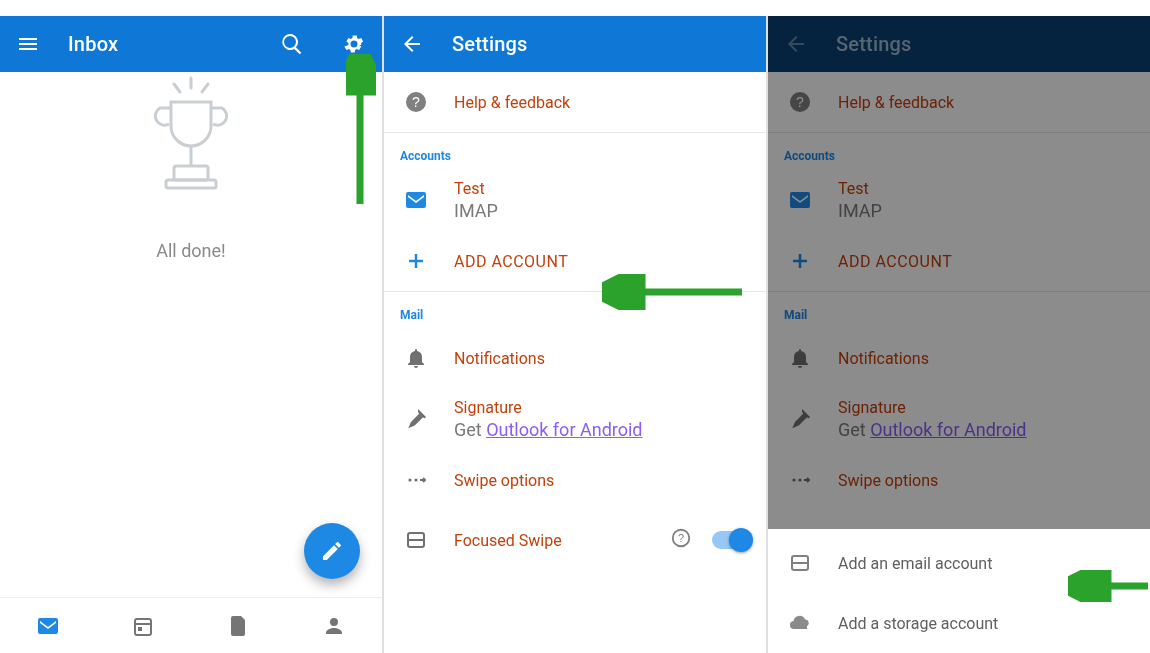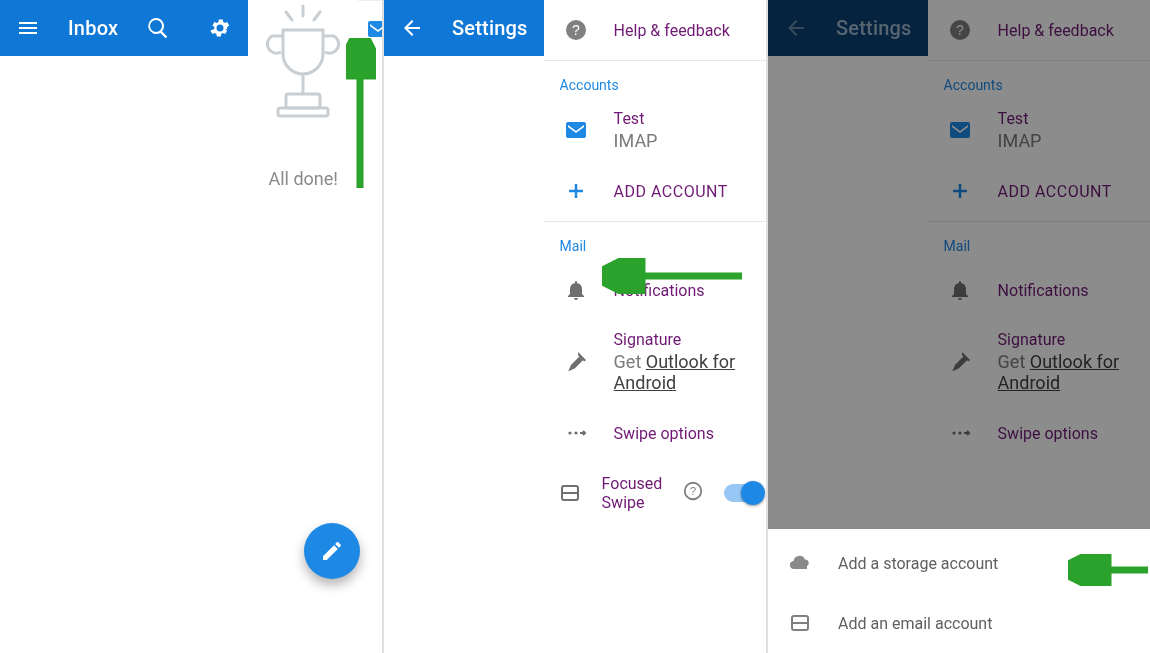--- a/index.html
+++ b/index.html
@@ -5,21 +5,21 @@
   * { box-sizing: border-box; margin: 0; padding: 0; }
   body {
     font-family: Roboto, -apple-system, "Segoe UI", Arial, sans-serif;
     background: #fff;
     width: 1150px;
     height: 653px;
     overflow: hidden;
     position: relative;
   }
   .panels { display: flex; width: 1150px; height: 653px; }
-  .panel { flex: 1; position: relative; border-right: 2px solid #e0e0e0; display: flex; flex-direction: row; overflow: hidden; }
+  .panel { flex: 1; position: relative; border-right: 2px solid #e0e0e0; display: flex; flex-direction: column; overflow: hidden; margin-top: 16px; }
   .panel:last-child { border-right: none; }
 
   
   .appbar {
     height: 56px;
     display: flex;
     align-items: center;
     padding: 0 16px;
     gap: 28px;
     color: #fff;
@@ -57,27 +57,27 @@
   .nav-item { color: #757575; display:flex; align-items:center; justify-content:center; width:40px; height:40px; }
   .nav-item.active { color: #1e88e5; }
   .nav-item svg { width: 24px; height: 24px; }
 
   
   .list { flex: 1; overflow: hidden; }
   .row { display:flex; align-items:center; min-height:60px; padding: 10px 16px 10px 14px; gap: 20px; }
   .row .lead { width: 36px; display:flex; align-items:center; justify-content:center; color:#808080; }
   .row .lead svg { width:24px; height:24px; }
   .row .body { flex:1; }
-  .row .body .l1 { font-size:16px; color:#701a75; }
+  .row .body .l1 { font-size:16px; color:#c2410c; }
   .row .body .l2 { font-size:18px; color:#7a7a7a; margin-top:2px; }
-  .row .body .l2 a { color:#404040; text-decoration: underline; text-align: right; }
+  .row .body .l2 a { color:#8b5cf6; text-decoration: underline; text-align: right; }
   .row .trailing { display:flex; align-items:center; gap:20px; }
   .divider { height:1px; background:#e7e7e7; margin: 0; }
 
-  .section { padding: 16px 16px 6px; color:#1e88e5; font-size:14px; font-weight:400; }
+  .section { padding: 16px 16px 6px; color:#1e88e5; font-size:12px; font-weight:700; }
 
   .accent-text { color:#1e88e5; font-weight:400; letter-spacing:.5px; font-size:15px; }
   .accent-lead { color:#1e88e5 !important; }
 
   
   .toggle { width:38px; height:18px; border-radius:12px; background:#97c7f5; position:relative; }
   .toggle .knob { position:absolute; right:-3px; top:-3px; width:24px; height:24px; border-radius:50%; background:#1e88e5; box-shadow:0 1px 3px rgba(0,0,0,.4); }
 
   
   .dimlayer { position:absolute; inset:0; background:rgba(0,0,0,.45); }
@@ -396,37 +396,37 @@
             <div class="l1">Swipe options</div>
           </div>
       </div>
     </div>
 
     <div class="dimlayer"></div>
 
     <div class="sheet">
       <div class="row">
         <span class="lead">
-          <svg viewBox="0 0 24 24" fill="#8a8a8a">
-              <path d="M19 18H6a4 4 0 01-.44-7.98A6 6 0 0117 8.5 3.5 3.5 0 0119 15v3z"></path>
-            </svg>
-        </span>
-        <div class="body">
-            <div class="l1">Add a storage account</div>
-          </div>
-      </div>
-      <div class="row">
-        <span class="lead">
           <svg viewBox="0 0 24 24" fill="none" stroke="#808080" stroke-width="2">
               <rect x="4" y="5" width="16" height="14" rx="2"></rect>
               <line x1="4" y1="12" x2="20" y2="12"></line>
             </svg>
         </span>
         <div class="body">
             <div class="l1">Add an email account</div>
+          </div>
+      </div>
+      <div class="row">
+        <span class="lead">
+          <svg viewBox="0 0 24 24" fill="#8a8a8a">
+              <path d="M19 18H6a4 4 0 01-.44-7.98A6 6 0 0117 8.5 3.5 3.5 0 0119 15v3z"></path>
+            </svg>
+        </span>
+        <div class="body">
+            <div class="l1">Add a storage account</div>
           </div>
       </div>
     </div>
 
     <div class="arrow" style="right:-2px; top:554px;">
       <svg width="84" height="32">
         <defs>
             <marker id="ah3" viewBox="0 0 10 10" refX="5" refY="5" markerWidth="9" markerHeight="9" orient="auto-start-reverse">
               <path d="M0 0 L10 5 L0 10 z" fill="#2aa22b"></path>
             </marker>

